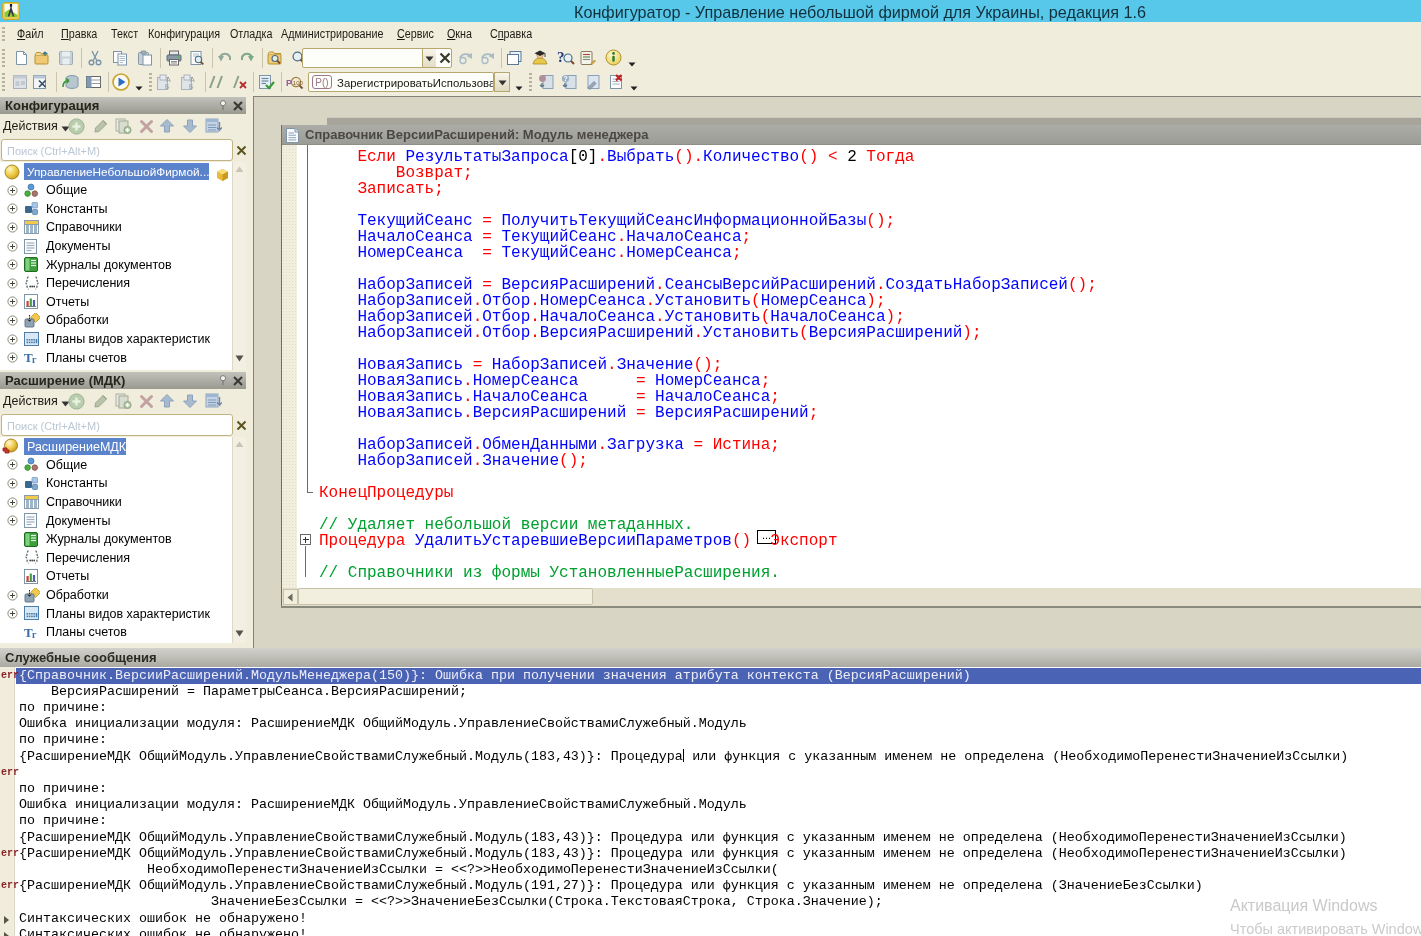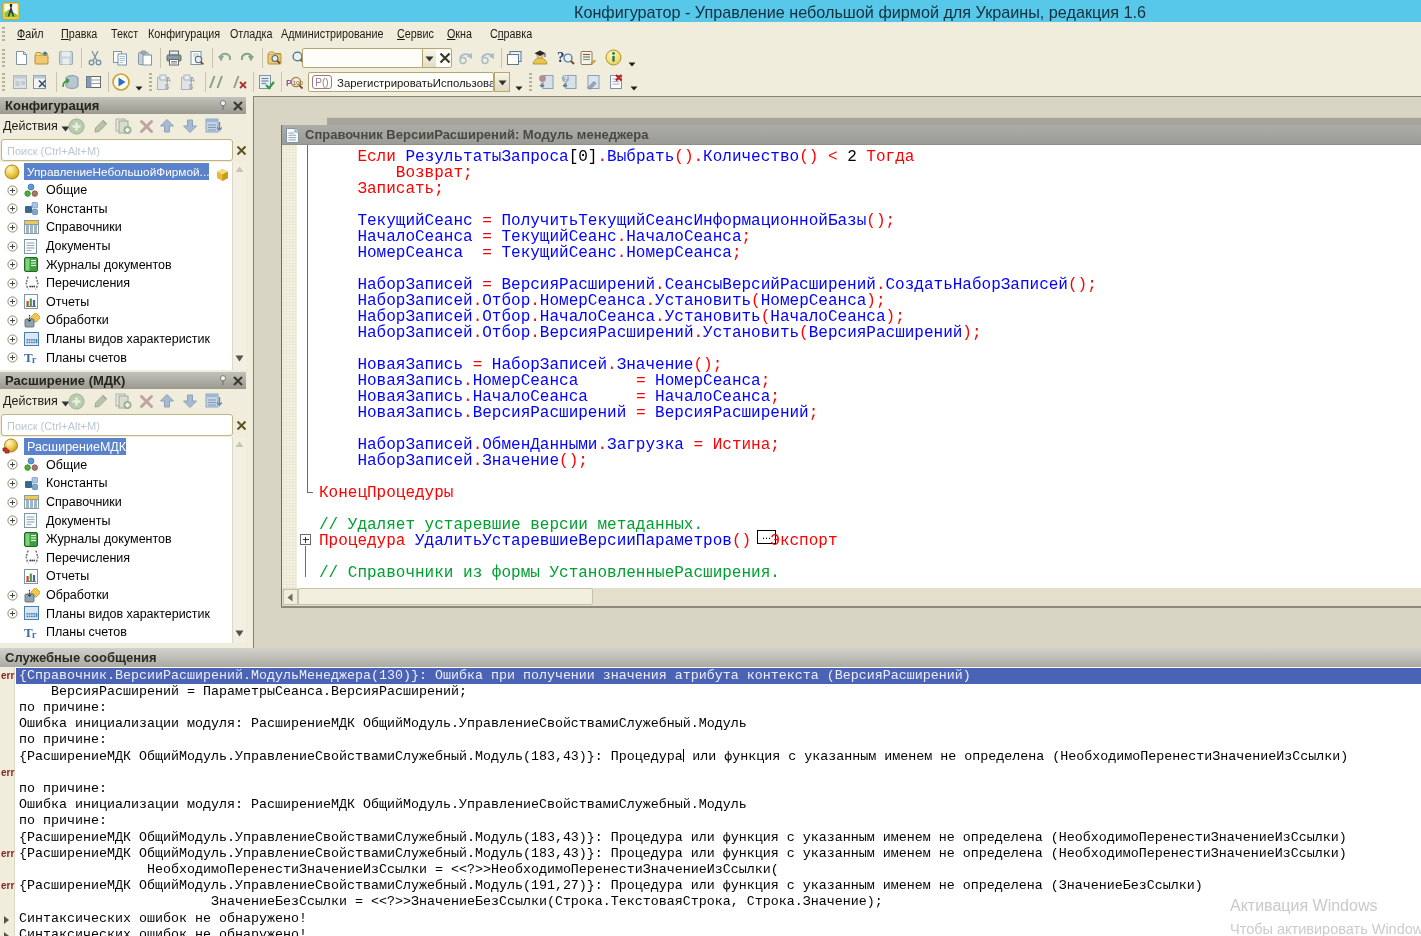--- a/index.html
+++ b/index.html
@@ -19,21 +19,21 @@
 .tl { font-size:12.5px; color:#000; white-space:nowrap; }
 .scroll { position:absolute; left:232px; width:14px; background:#F3F0E3; border-left:1px solid #DDD9C6; }
 .codewin-title { position:absolute; left:282px; top:125px; width:1226px; height:20px;
   background:linear-gradient(#ADADA8,#9C9C96); border-bottom:1px solid #8F8F88; }
 .cl { position:absolute; left:319px; height:16px; font-family:Liberation Mono, monospace;
   font-size:16px; line-height:16px; white-space:pre; color:#000; }
 .cl .r { color:#FF0000; } .cl .b { color:#0000FF; } .cl .k { color:#000; } .cl .g { color:#00A030; }
 .mrow { position:absolute; left:19px; height:16.2px; font-family:"Liberation Mono",monospace;
   font-size:13.33px; line-height:16.2px; white-space:pre; color:#000; }
 .mrow.sel { left:16px; padding-left:3px; width:1405px; background:#4A63B5; color:#EDEDF8; }
-.err { position:absolute; left:1px; font-family:Liberation Sans, sans-serif; font-weight:bold;
+.err { position:absolute; left:1px; font-family:Liberation Mono, monospace; font-weight:bold;
   font-size:10px; color:#8C2424; }
 .marr { position:absolute; left:4px; width:0; height:0; border-left:5px solid #555548; border-top:4px solid transparent; border-bottom:4px solid transparent; }
 .caret { display:inline-block; width:1.5px; height:13px; background:#000; vertical-align:-2px; }
 .wm1 { position:absolute; left:1230px; top:897px; font-size:16px; color:#C9C9C9; white-space:nowrap; }
 .wm2 { position:absolute; left:1230px; top:921px; font-size:14.5px; color:#CBCBCB; white-space:nowrap; }
 u { text-decoration:underline; }
 </style></head>
 <body>
 
 <div class="titlebar"></div>
@@ -721,37 +721,37 @@
 <div class="cl" style="top:293px"><span class="k">    </span><span class="b">НаборЗаписей</span><span class="r">.</span><span class="b">Отбор</span><span class="r">.</span><span class="b">НомерСеанса</span><span class="r">.</span><span class="b">Установить</span><span class="r">(</span><span class="b">НомерСеанса</span><span class="r">);</span></div>
 <div class="cl" style="top:309px"><span class="k">    </span><span class="b">НаборЗаписей</span><span class="r">.</span><span class="b">Отбор</span><span class="r">.</span><span class="b">НачалоСеанса</span><span class="r">.</span><span class="b">Установить</span><span class="r">(</span><span class="b">НачалоСеанса</span><span class="r">);</span></div>
 <div class="cl" style="top:325px"><span class="k">    </span><span class="b">НаборЗаписей</span><span class="r">.</span><span class="b">Отбор</span><span class="r">.</span><span class="b">ВерсияРасширений</span><span class="r">.</span><span class="b">Установить</span><span class="r">(</span><span class="b">ВерсияРасширений</span><span class="r">);</span></div>
 <div class="cl" style="top:357px"><span class="k">    </span><span class="b">НоваяЗапись </span><span class="r">= </span><span class="b">НаборЗаписей</span><span class="r">.</span><span class="b">Значение</span><span class="r">();</span></div>
 <div class="cl" style="top:373px"><span class="k">    </span><span class="b">НоваяЗапись</span><span class="r">.</span><span class="b">НомерСеанса      </span><span class="r">= </span><span class="b">НомерСеанса</span><span class="r">;</span></div>
 <div class="cl" style="top:389px"><span class="k">    </span><span class="b">НоваяЗапись</span><span class="r">.</span><span class="b">НачалоСеанса     </span><span class="r">= </span><span class="b">НачалоСеанса</span><span class="r">;</span></div>
 <div class="cl" style="top:405px"><span class="k">    </span><span class="b">НоваяЗапись</span><span class="r">.</span><span class="b">ВерсияРасширений </span><span class="r">= </span><span class="b">ВерсияРасширений</span><span class="r">;</span></div>
 <div class="cl" style="top:437px"><span class="k">    </span><span class="b">НаборЗаписей</span><span class="r">.</span><span class="b">ОбменДанными</span><span class="r">.</span><span class="b">Загрузка </span><span class="r">= Истина;</span></div>
 <div class="cl" style="top:453px"><span class="k">    </span><span class="b">НаборЗаписей</span><span class="r">.</span><span class="b">Значение</span><span class="r">();</span></div>
 <div class="cl" style="top:485px"><span class="r">КонецПроцедуры</span></div>
-<div class="cl" style="top:517px"><span class="g">// Удаляет устаревшие версии метаданных.</span></div>
+<div class="cl" style="top:517px"><span class="g">// Удаляет небольшой версии метаданных.</span></div>
 <div class="cl" style="top:533px"><span class="r">Процедура </span><span class="b">УдалитьУстаревшиеВерсииПараметров</span><span class="r">()  Экспорт</span></div>
 <div class="cl" style="top:565px"><span class="g">// Справочники из формы УстановленныеРасширения.</span></div>
 
 <div class="abs" style="left:282px;top:588px;width:1139px;height:18px;background:#E3DFCC"></div>
 <div class="abs" style="left:283px;top:589px;width:15px;height:16px;background:#F1EEDC;border:1px solid #C6C2AA"></div>
 <svg class="abs" style="left:287px;top:593px" width="6" height="9" viewBox="0 0 6 9">
     <path d="M5.5 0.5 L5.5 8.5 L0.5 4.5 Z" fill="#6B6B5E"></path>
   </svg>
 <div class="abs" style="left:298px;top:588px;width:295px;height:17px;background:#F2EFDF;border:1px solid #C6C2AA;border-radius:2px"></div>
 <div class="abs" style="left:281px;top:606px;width:1140px;height:2px;background:#8A897E"></div>
 
 <div class="abs" style="left:0;top:648px;width:1421px;height:19px;background:linear-gradient(#D2D1CB,#ABAAA2)"></div>
 <div class="abs" style="left:5px;top:650px;font-weight:bold;font-size:13px;color:#2B2A22">Служебные сообщения</div>
 <div class="abs" style="left:0;top:667px;width:1421px;height:269px;background:#fff"></div>
 <div class="abs" style="left:0;top:667px;width:15px;height:269px;background:#F0EDDC;border-right:1px solid #DDD9C6"></div>
-<div class="mrow sel" style="top:667.5px">{Справочник.ВерсииРасширений.МодульМенеджера(130)}: Ошибка при получении значения атрибута контекста (ВерсияРасширений)</div>
+<div class="mrow sel" style="top:667.5px">{Справочник.ВерсииРасширений.МодульМенеджера(150)}: Ошибка при получении значения атрибута контекста (ВерсияРасширений)</div>
 <div class="err" style="top:669.5px">err</div>
 <div class="mrow" style="top:683.7px">    ВерсияРасширений = ПараметрыСеанса.ВерсияРасширений;</div>
 <div class="mrow" style="top:699.9px">по причине:</div>
 <div class="mrow" style="top:716.1px">Ошибка инициализации модуля: РасширениеМДК ОбщийМодуль.УправлениеСвойствамиСлужебный.Модуль</div>
 <div class="mrow" style="top:732.3px">по причине:</div>
 <div class="mrow" style="top:748.5px">{РасширениеМДК ОбщийМодуль.УправлениеСвойствамиСлужебный.Модуль(183,43)}: Процедура<span class="caret"></span> или функция с указанным именем не определена (НеобходимоПеренестиЗначениеИзСсылки)</div>
 <div class="mrow" style="top:764.7px"></div>
 <div class="err" style="top:766.7px">err</div>
 <div class="mrow" style="top:780.9px">по причине:</div>
 <div class="mrow" style="top:797.1px">Ошибка инициализации модуля: РасширениеМДК ОбщийМодуль.УправлениеСвойствамиСлужебный.Модуль</div>

